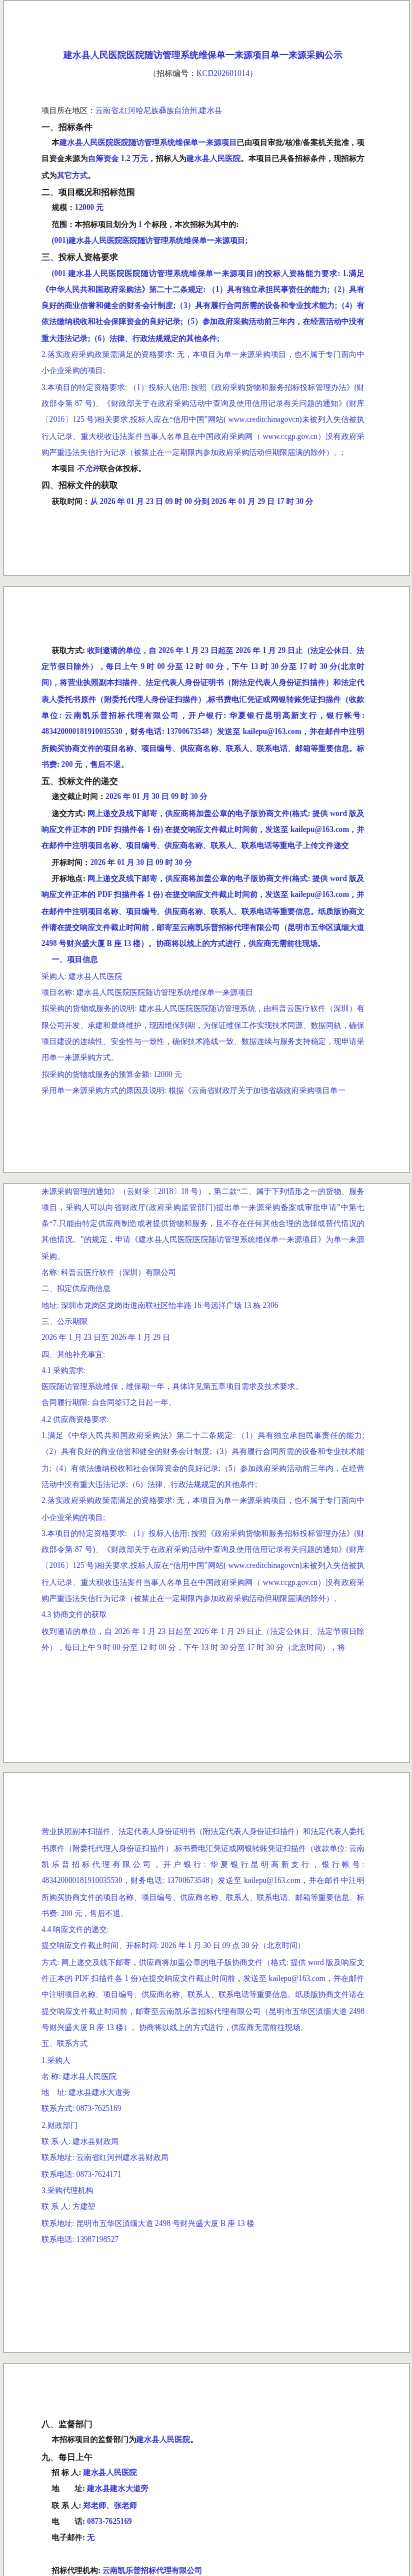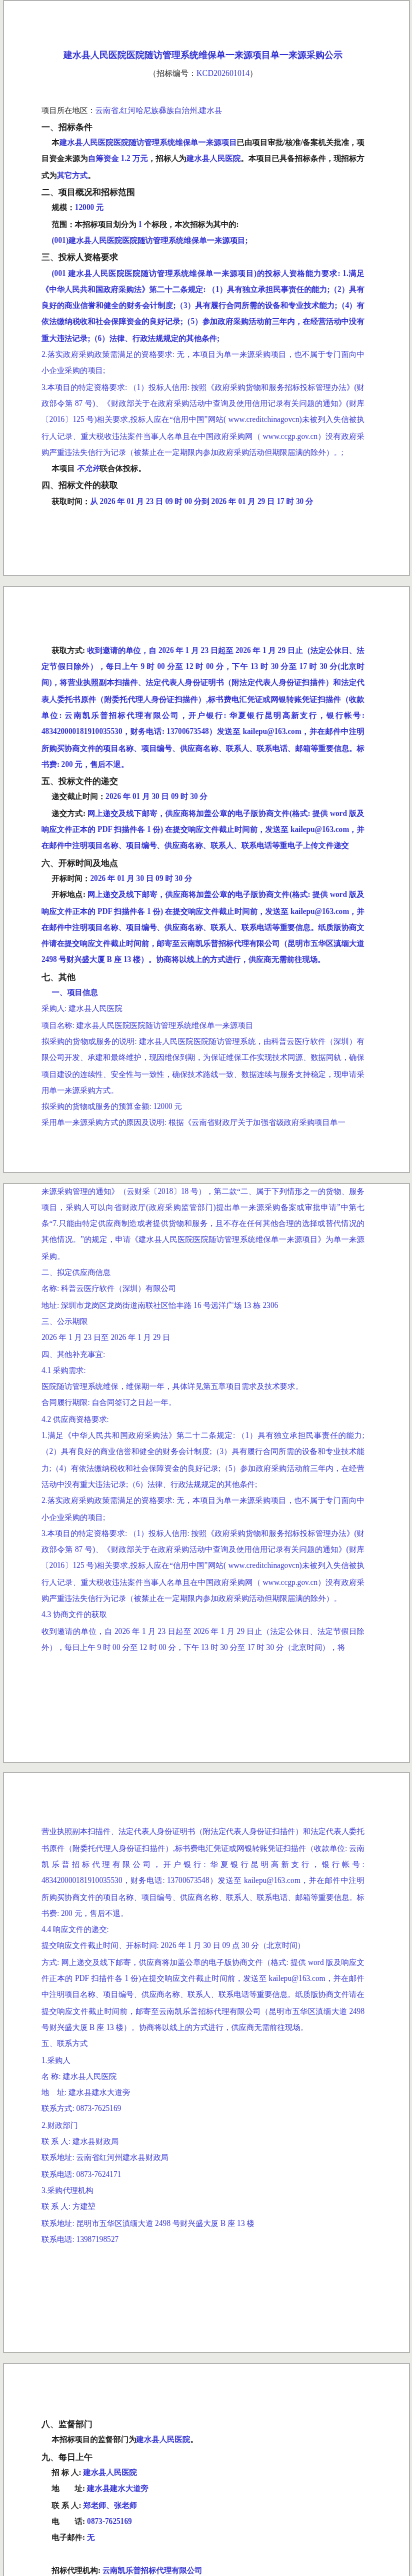--- a/index.html
+++ b/index.html
@@ -60,35 +60,33 @@
       <div class="blk para"><span class="seg b">3.本项目的特定资格要求: （1）投标人信用: 按照《政府采购货物和服务招标投标管理办法》(财政部令第 87 号)、《财政部关于在政府采购活动中查询及使用信用记录有关问题的通知》(财库〔2016〕125 号)相关要求,投标人应在“信用中国”网站( www.creditchinagovcn)未被列入失信被执行人记录、重大税收违法案件当事人名单且在中国政府采购网（ www.ccgp.gov.cn）没有政府采购严重违法失信行为记录（被禁止在一定期限内参加政府采购活动但期限届满的除外）。;</span></div>
       <div class="blk para ind"><span class="seg k">本项目 </span><span class="seg bi">不允许</span><span class="seg k">联合体投标。</span></div>
       <div class="blk heading"><span class="seg k">四、招标文件的获取</span></div>
       <div class="blk para ind"><span class="seg k">获取时间：</span><span class="seg b">从 2026 年 01 月 23 日 09 时 00 分到 2026 年 01 月 29 日 17 时 30 分</span></div>
     </div>
     <div class="page page-2">
       <div class="blk para ind"><span class="seg k">获取方式: </span><span class="seg b">收到邀请的单位，自 2026 年 1 月 23 日起至 2026 年 1 月 29 日止（法定公休日、法定节假日除外），每日上午 9 时 00 分至 12 时 00 分，下午 13 时 30 分至 17 时 30 分(北京时间)，将营业执照副本扫描件、法定代表人身份证明书（附法定代表人身份证扫描件）和法定代表人委托书原件（附委托代理人身份证扫描件）,标书费电汇凭证或网银转账凭证扫描件（收款单位: 云南凯乐普招标代理有限公司，开户银行: 华夏银行昆明高新支行，银行帐号: 483420000181910035530，财务电话: 13700673548）发送至 kailepu@163.com，并在邮件中注明所购买协商文件的项目名称、项目编号、供应商名称、联系人、联系电话、邮箱等重要信息。标书费: 200 元，售后不退。</span></div>
       <div class="blk heading"><span class="seg k">五、投标文件的递交</span></div>
       <div class="blk para ind"><span class="seg k">递交截止时间：</span><span class="seg b">2026 年 01 月 30 日 09 时 30 分</span></div>
       <div class="blk para ind"><span class="seg k">递交方式: </span><span class="seg b">网上递交及线下邮寄，供应商将加盖公章的电子版协商文件(格式: 提供 word 版及响应文件正本的 PDF 扫描件各 1 份) 在提交响应文件截止时间前，发送至 kailepu@163.com，并在邮件中注明项目名称、项目编号、供应商名称、联系人、联系电话等重电子上传文件递交</span></div>
-      <div class="blk heading"><span class="seg k">六、开标时间及地点</span></div>
       <div class="blk para ind"><span class="seg k">开标时间：</span><span class="seg b">2026 年 01 月 30 日 09 时 30 分</span></div>
       <div class="blk para ind"><span class="seg k">开标地点: </span><span class="seg b">网上递交及线下邮寄，供应商将加盖公章的电子版协商文件(格式: 提供 word 版及响应文件正本的 PDF 扫描件各 1 份) 在提交响应文件截止时间前，发送至 kailepu@163.com，并在邮件中注明项目名称、项目编号、供应商名称、联系人、联系电话等重要信息。纸质版协商文件请在提交响应文件截止时间前，邮寄至云南凯乐普招标代理有限公司（昆明市五华区滇缅大道 2498 号财兴盛大厦 B 座 13 楼）。协商将以线上的方式进行，供应商无需前往现场。</span></div>
-      <div class="blk heading"><span class="seg k">七、其他</span></div>
       <div class="blk para ind"><span class="seg b">一、项目信息</span></div>
       <div class="blk para"><span class="seg b">采购人: 建水县人民医院</span></div>
       <div class="blk para"><span class="seg b">项目名称: 建水县人民医院医院随访管理系统维保单一来源项目</span></div>
       <div class="blk para"><span class="seg b">拟采购的货物或服务的说明: 建水县人民医院医院随访管理系统，由科普云医疗软件（深圳）有限公司开发、承建和最终维护，现因维保到期，为保证维保工作实现技术同源、数据同轨，确保项目建设的连续性、安全性与一致性，确保技术路线一致、数据连续与服务支持稳定，现申请采用单一来源采购方式。</span></div>
       <div class="blk para"><span class="seg b">拟采购的货物或服务的预算金额: 12000 元</span></div>
       <div class="blk para"><span class="seg b">采用单一来源采购方式的原因及说明: 根据《云南省财政厅关于加强省级政府采购项目单一</span></div>
     </div>
     <div class="page page-3">
       <div class="blk para"><span class="seg b">来源采购管理的通知》（云财采〔2018〕18 号），第二款“二、属于下列情形之一的货物、服务项目，采购人可以向省财政厅(政府采购监管部门)提出单一来源采购备案或审批申请”中第七条“7.只能由特定供应商制造或者提供货物和服务，且不存在任何其他合理的选择或替代情况的其他情况。”的规定，申请《建水县人民医院医院随访管理系统维保单一来源项目》为单一来源采购。</span></div>
+      <div class="blk para"><span class="seg b">名称: 科普云医疗软件（深圳）有限公司</span></div>
       <div class="blk para"><span class="seg b">二、拟定供应商信息</span></div>
-      <div class="blk para"><span class="seg b">名称: 科普云医疗软件（深圳）有限公司</span></div>
       <div class="blk para"><span class="seg b">地址: 深圳市龙岗区龙岗街道南联社区怡丰路 16 号远洋广场 13 栋 2306</span></div>
       <div class="blk para"><span class="seg b">三、公示期限</span></div>
       <div class="blk para"><span class="seg b">2026 年 1 月 23 日至 2026 年 1 月 29 日</span></div>
       <div class="blk para"><span class="seg b">四、其他补充事宜:</span></div>
       <div class="blk para"><span class="seg b">4.1 采购需求:</span></div>
       <div class="blk para"><span class="seg b">医院随访管理系统维保，维保期一年，具体详见第五章项目需求及技术要求。</span></div>
       <div class="blk para"><span class="seg b">合同履行期限: 自合同签订之日起一年。</span></div>
       <div class="blk para"><span class="seg b">4.2 供应商资格要求:</span></div>
       <div class="blk para"><span class="seg b">1.满足《中华人民共和国政府采购法》第二十二条规定: （1）具有独立承担民事责任的能力;（2）具有良好的商业信誉和健全的财务会计制度;（3）具有履行合同所需的设备和专业技术能力;（4）有依法缴纳税收和社会保障资金的良好记录;（5）参加政府采购活动前三年内，在经营活动中没有重大违法记录;（6）法律、行政法规规定的其他条件;</span></div>
       <div class="blk para"><span class="seg b">2.落实政府采购政策需满足的资格要求: 无，本项目为单一来源采购项目，也不属于专门面向中小企业采购的项目;</span></div>

